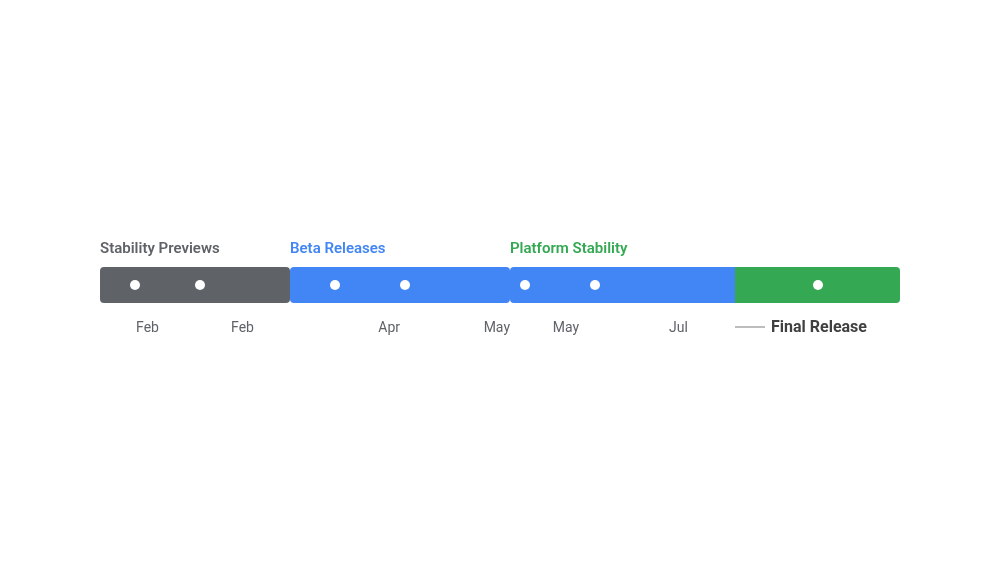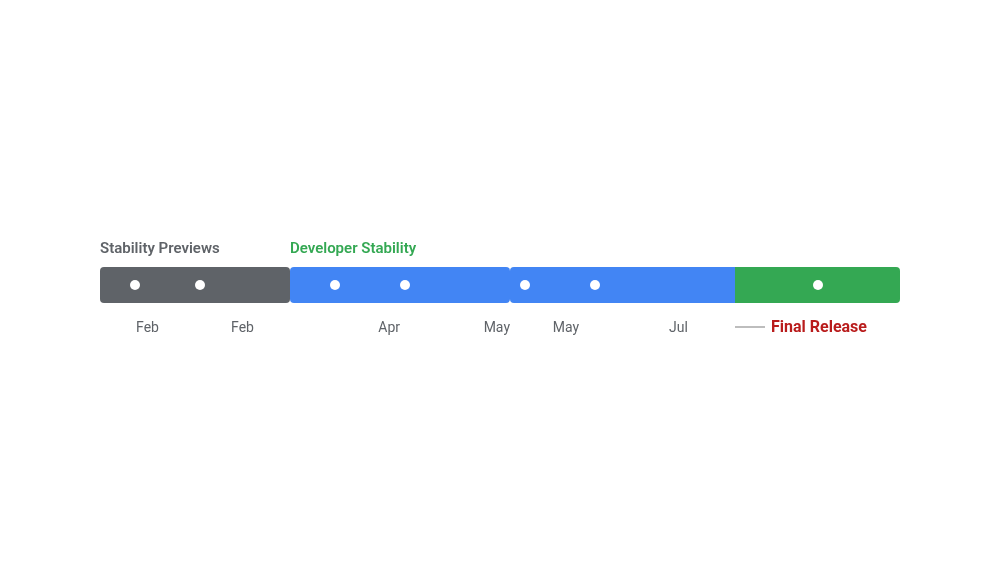--- a/index.html
+++ b/index.html
@@ -147,32 +147,33 @@
     .month-sep-line {
       display: inline-block;
       width: 30px;
       height: 2px;
       background: #bdbdbd;
       vertical-align: middle;
     }
     .final-release-label {
       font-size: 16px;
       font-weight: 700;
-      color: #b91c1c;
+      color: #404040;
       white-space: nowrap;
     }
   </style>
 </head>
 <body>
 
 <div class="chart-container">
 
   <div class="labels-row">
     <div class="section-label label-dev-preview">Stability Previews</div>
-    <div class="section-label label-platform-stability">Developer Stability</div>
+    <div class="section-label label-beta">Beta Releases</div>
+    <div class="section-label label-platform-stability">Platform Stability</div>
     <div class="label-final"></div>
   </div>
 
   <div class="bar-row">
 
     <div class="bar-dev">
       <div class="dot"></div>
       <div class="dot"></div>
     </div>
 

